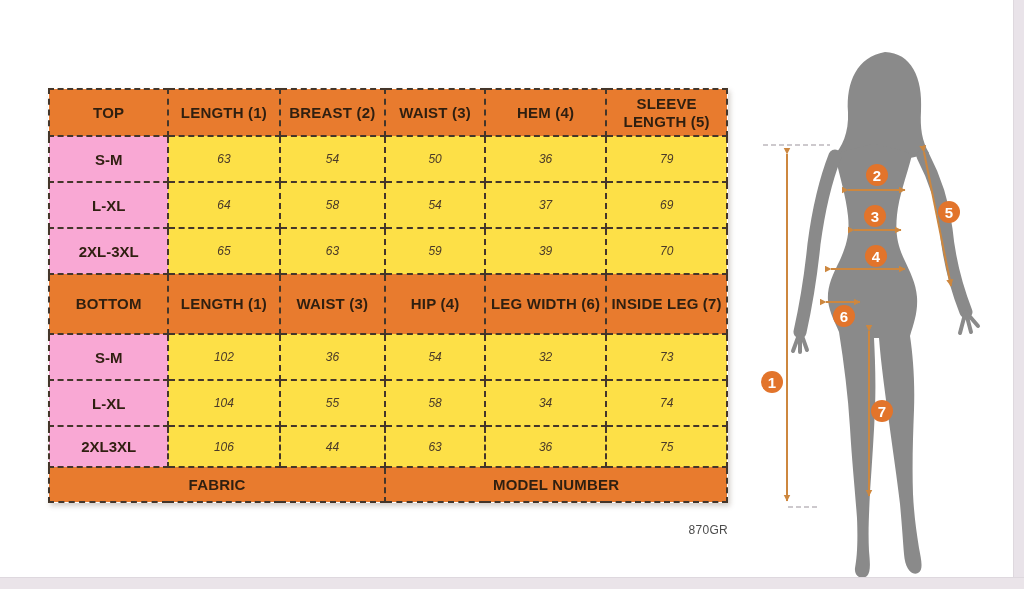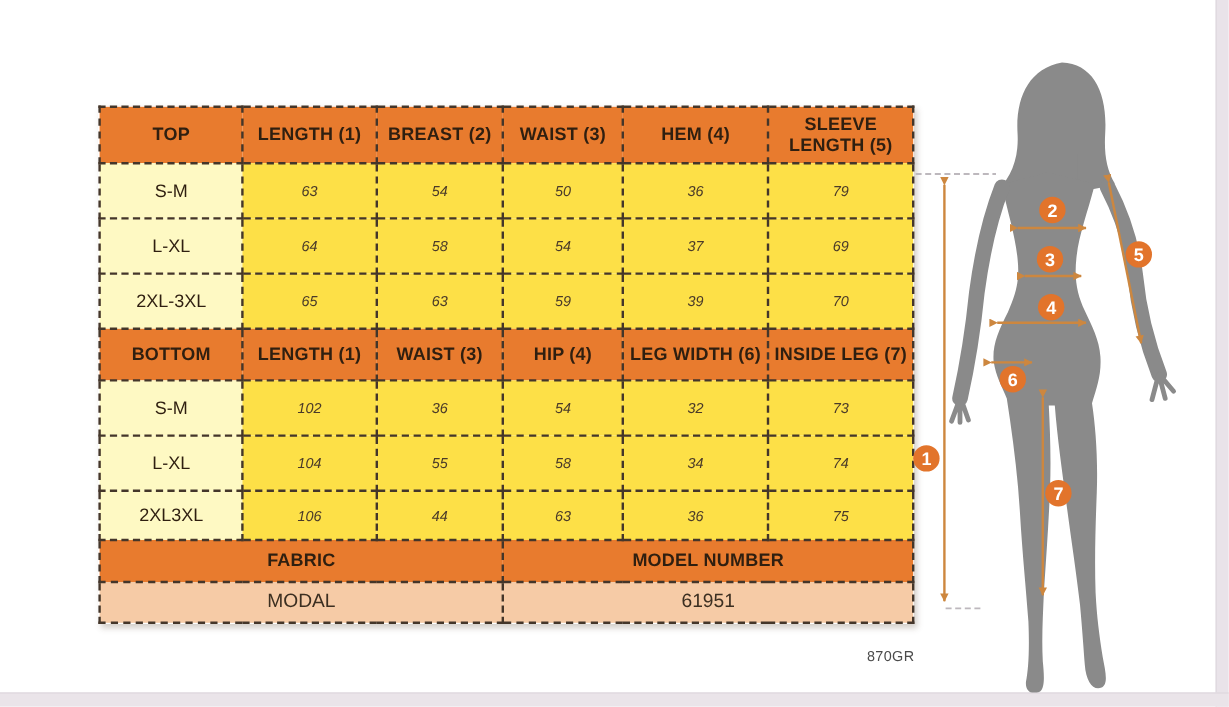--- a/index.html
+++ b/index.html
@@ -13,47 +13,47 @@
   }
   .strip-right {
     position:absolute; left:1013px; top:0; width:11px; height:589px;
     background:#e9e3e9; border-left:1px solid #ded8de;
   }
   .strip-bottom {
     position:absolute; left:0; top:577px; width:1024px; height:12px;
     background:#eae4e9; border-top:1px solid #ded8de;
   }
   .size-table-wrap {
-    position:absolute; left:82px; top:88px; width:680px;
+    position:absolute; left:48px; top:88px; width:680px;
   }
   table.size-table {
     width:100%; border-collapse:collapse; table-layout:fixed;
     box-shadow:2px 3px 5px rgba(80,60,40,0.25);
   }
   table.size-table td {
     border:2px dashed #44362a;
     text-align:center; vertical-align:middle;
     padding:0 2px;
   }
   td.hdr {
     background:#e87b2e;
     color:#2f1f10; font-weight:bold; font-size:15px;
     letter-spacing:0.2px; line-height:1.15;
   }
   td.cell {
     background:#fde047;
     color:#4a3a29; font-size:12px;font-style:italic;
   }
   td.rowlabel {
-    background:#fef9c3;
-    color:#2f1f10; font-weight:normal; font-size:15px;
+    background:#f9a8d4;
+    color:#2f1f10; font-weight:bold; font-size:15px;
   }
   tr.r-head   { height:47px; }
   tr.r-data   { height:46px; }
-  tr.r-head2  { height:43px;border-radius:18px; }
+  tr.r-head2  { height:60px;border-radius:18px; }
   tr.r-data3  { height:41px;padding-left:37px; }
   tr.r-fab    { height:35px; }
   tr.r-fabval { height:34px; }
   td.fabval { background:#f6cba6; color:#3c2f21; font-size:16px; }
   .code-label {
     width:680px; text-align:right; margin-top:20px;
     font-size:12px; color:#4b4b4b; letter-spacing:0.3px;
   }
   .figure-wrap { position:absolute; left:760px; top:20px; width:258px; height:557px; }
   .badge-txt {
@@ -138,24 +138,20 @@
         <td class="rowlabel">2XL3XL</td>
         <td class="cell">106</td>
         <td class="cell">44</td>
         <td class="cell">63</td>
         <td class="cell">36</td>
         <td class="cell">75</td>
       </tr>
       <tr class="r-fab">
         <td class="hdr" colspan="3">FABRIC</td>
         <td class="hdr" colspan="3">MODEL NUMBER</td>
-      </tr>
-      <tr class="r-fabval">
-        <td class="fabval" colspan="3">MODAL</td>
-        <td class="fabval" colspan="3">61951</td>
       </tr>
     </tbody>
   </table>
   <div class="code-label">870GR</div>
 </div>
 
 <div class="figure-wrap">
   <svg width="258" height="557" viewBox="0 0 258 557">
     <defs>
       <marker id="ah" markerWidth="9" markerHeight="9" refX="6.5" refY="3.5" orient="auto" markerUnits="userSpaceOnUse">

